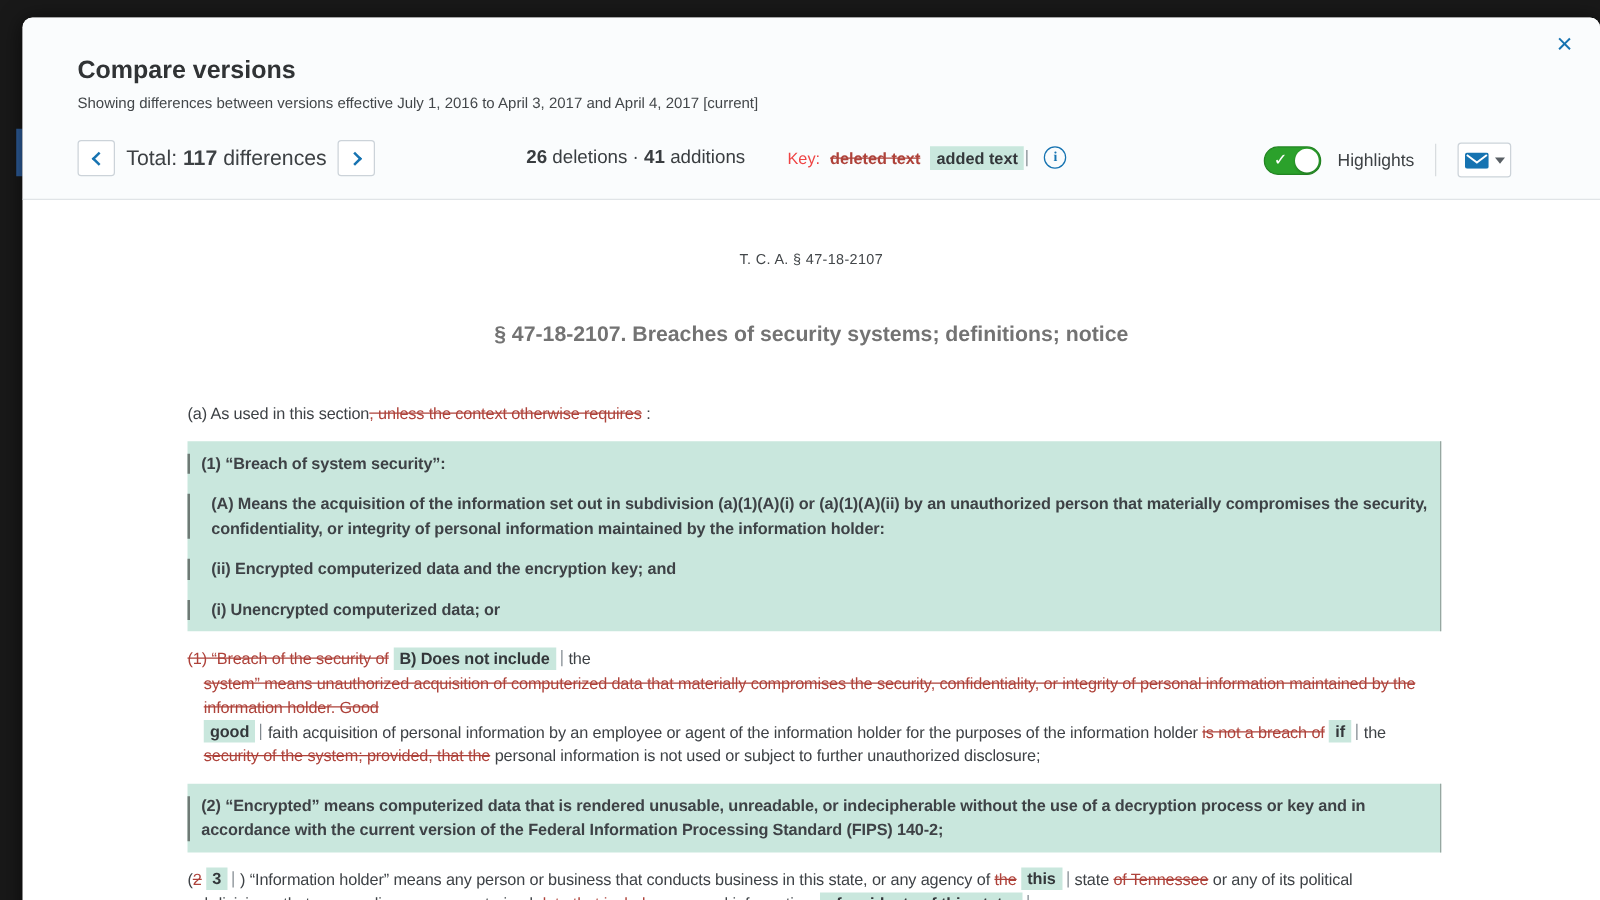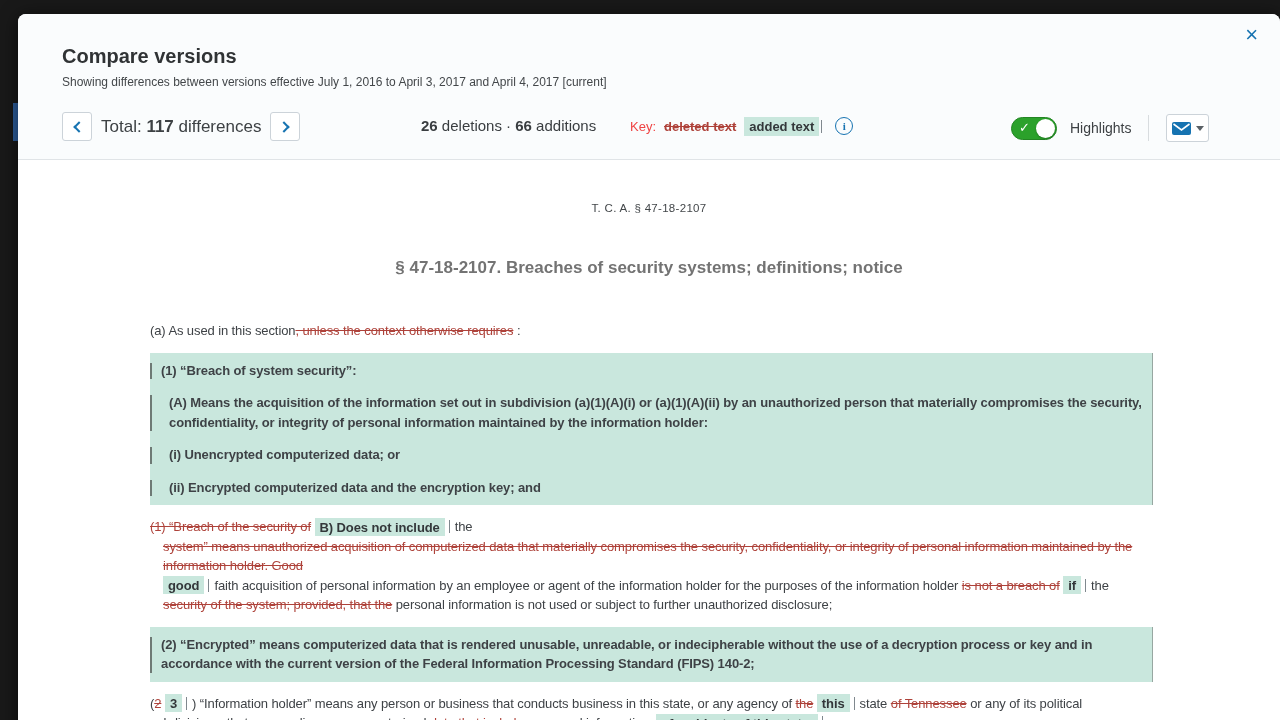--- a/index.html
+++ b/index.html
@@ -109,21 +109,21 @@
         </span>
         <div class="nav-btn">
           <span class="chev right"></span>
         </div>
       </div>
 
       <div class="counts">
         <b>26</b>
         <span>deletions</span>
         <span>·</span>
-        <b>66</b>
+        <b>41</b>
         <span>additions</span>
       </div>
 
       <div class="key-group">
         <span class="key-label">Key:</span>
         <span class="del">deleted text</span>
         <span><span class="ins">added text</span><span class="chbar"></span></span>
         <span class="info-icon">i</span>
       </div>
 
@@ -148,22 +148,22 @@
   <div class="doc">
     <div class="citation">T. C. A. § 47-18-2107</div>
     <h2 class="doc-title">§ 47-18-2107. Breaches of security systems; definitions; notice</h2>
     <div class="doc-body">
         <div class="block plain">
           <p class="para"><span>(a) As used in this section</span><span class="del">, unless the context otherwise requires</span><span> :</span></p>
         </div>
         <div class="block added">
           <p class="para"><span>(1) “Breach of system security”:</span></p>
           <p class="para indent"><span>(A) Means the acquisition of the information set out in subdivision (a)(1)(A)(i) or (a)(1)(A)(ii) by an unauthorized person that materially compromises the security, confidentiality, or integrity of personal information maintained by the information holder:</span></p>
+          <p class="para indent"><span>(ii) Encrypted computerized data and the encryption key; and</span></p>
           <p class="para indent"><span>(i) Unencrypted computerized data; or</span></p>
-          <p class="para indent"><span>(ii) Encrypted computerized data and the encryption key; and</span></p>
         </div>
         <div class="block plain">
           <p class="para hang"><span class="del">(1) “Breach of the security of</span><span> </span><span class="ins">B) Does not include</span><span class="chbar"></span><span>the</span><br><span class="del">system” means unauthorized acquisition of computerized data that materially compromises the security, confidentiality, or integrity of personal information maintained by the information holder. Good</span><br><span class="ins">good</span><span class="chbar"></span><span>faith acquisition of personal information by an employee or agent of the information holder for the purposes of the information holder </span><span class="del">is not a breach of</span><span> </span><span class="ins">if</span><span class="chbar"></span><span>the </span><span class="del">security of the system; provided, that the</span><span> personal information is not used or subject to further unauthorized disclosure;</span></p>
         </div>
         <div class="block added">
           <p class="para"><span>(2) “Encrypted” means computerized data that is rendered unusable, unreadable, or indecipherable without the use of a decryption process or key and in accordance with the current version of the Federal Information Processing Standard (FIPS) 140-2;</span></p>
         </div>
         <div class="block plain">
           <p class="para"><span>(</span><span class="del">2</span><span> </span><span class="ins">3</span><span class="chbar"></span><span>) “Information holder” means any person or business that conducts business in this state, or any agency of </span><span class="del">the</span><span> </span><span class="ins">this</span><span class="chbar"></span><span>state </span><span class="del">of Tennessee</span><span> or any of its political subdivisions, that owns or licenses computerized </span><span class="del">data that includes</span><span> personal information</span><span class="del">;</span><span> </span><span class="ins">of residents of this state;</span><span class="chbar"></span></p>
         </div>

